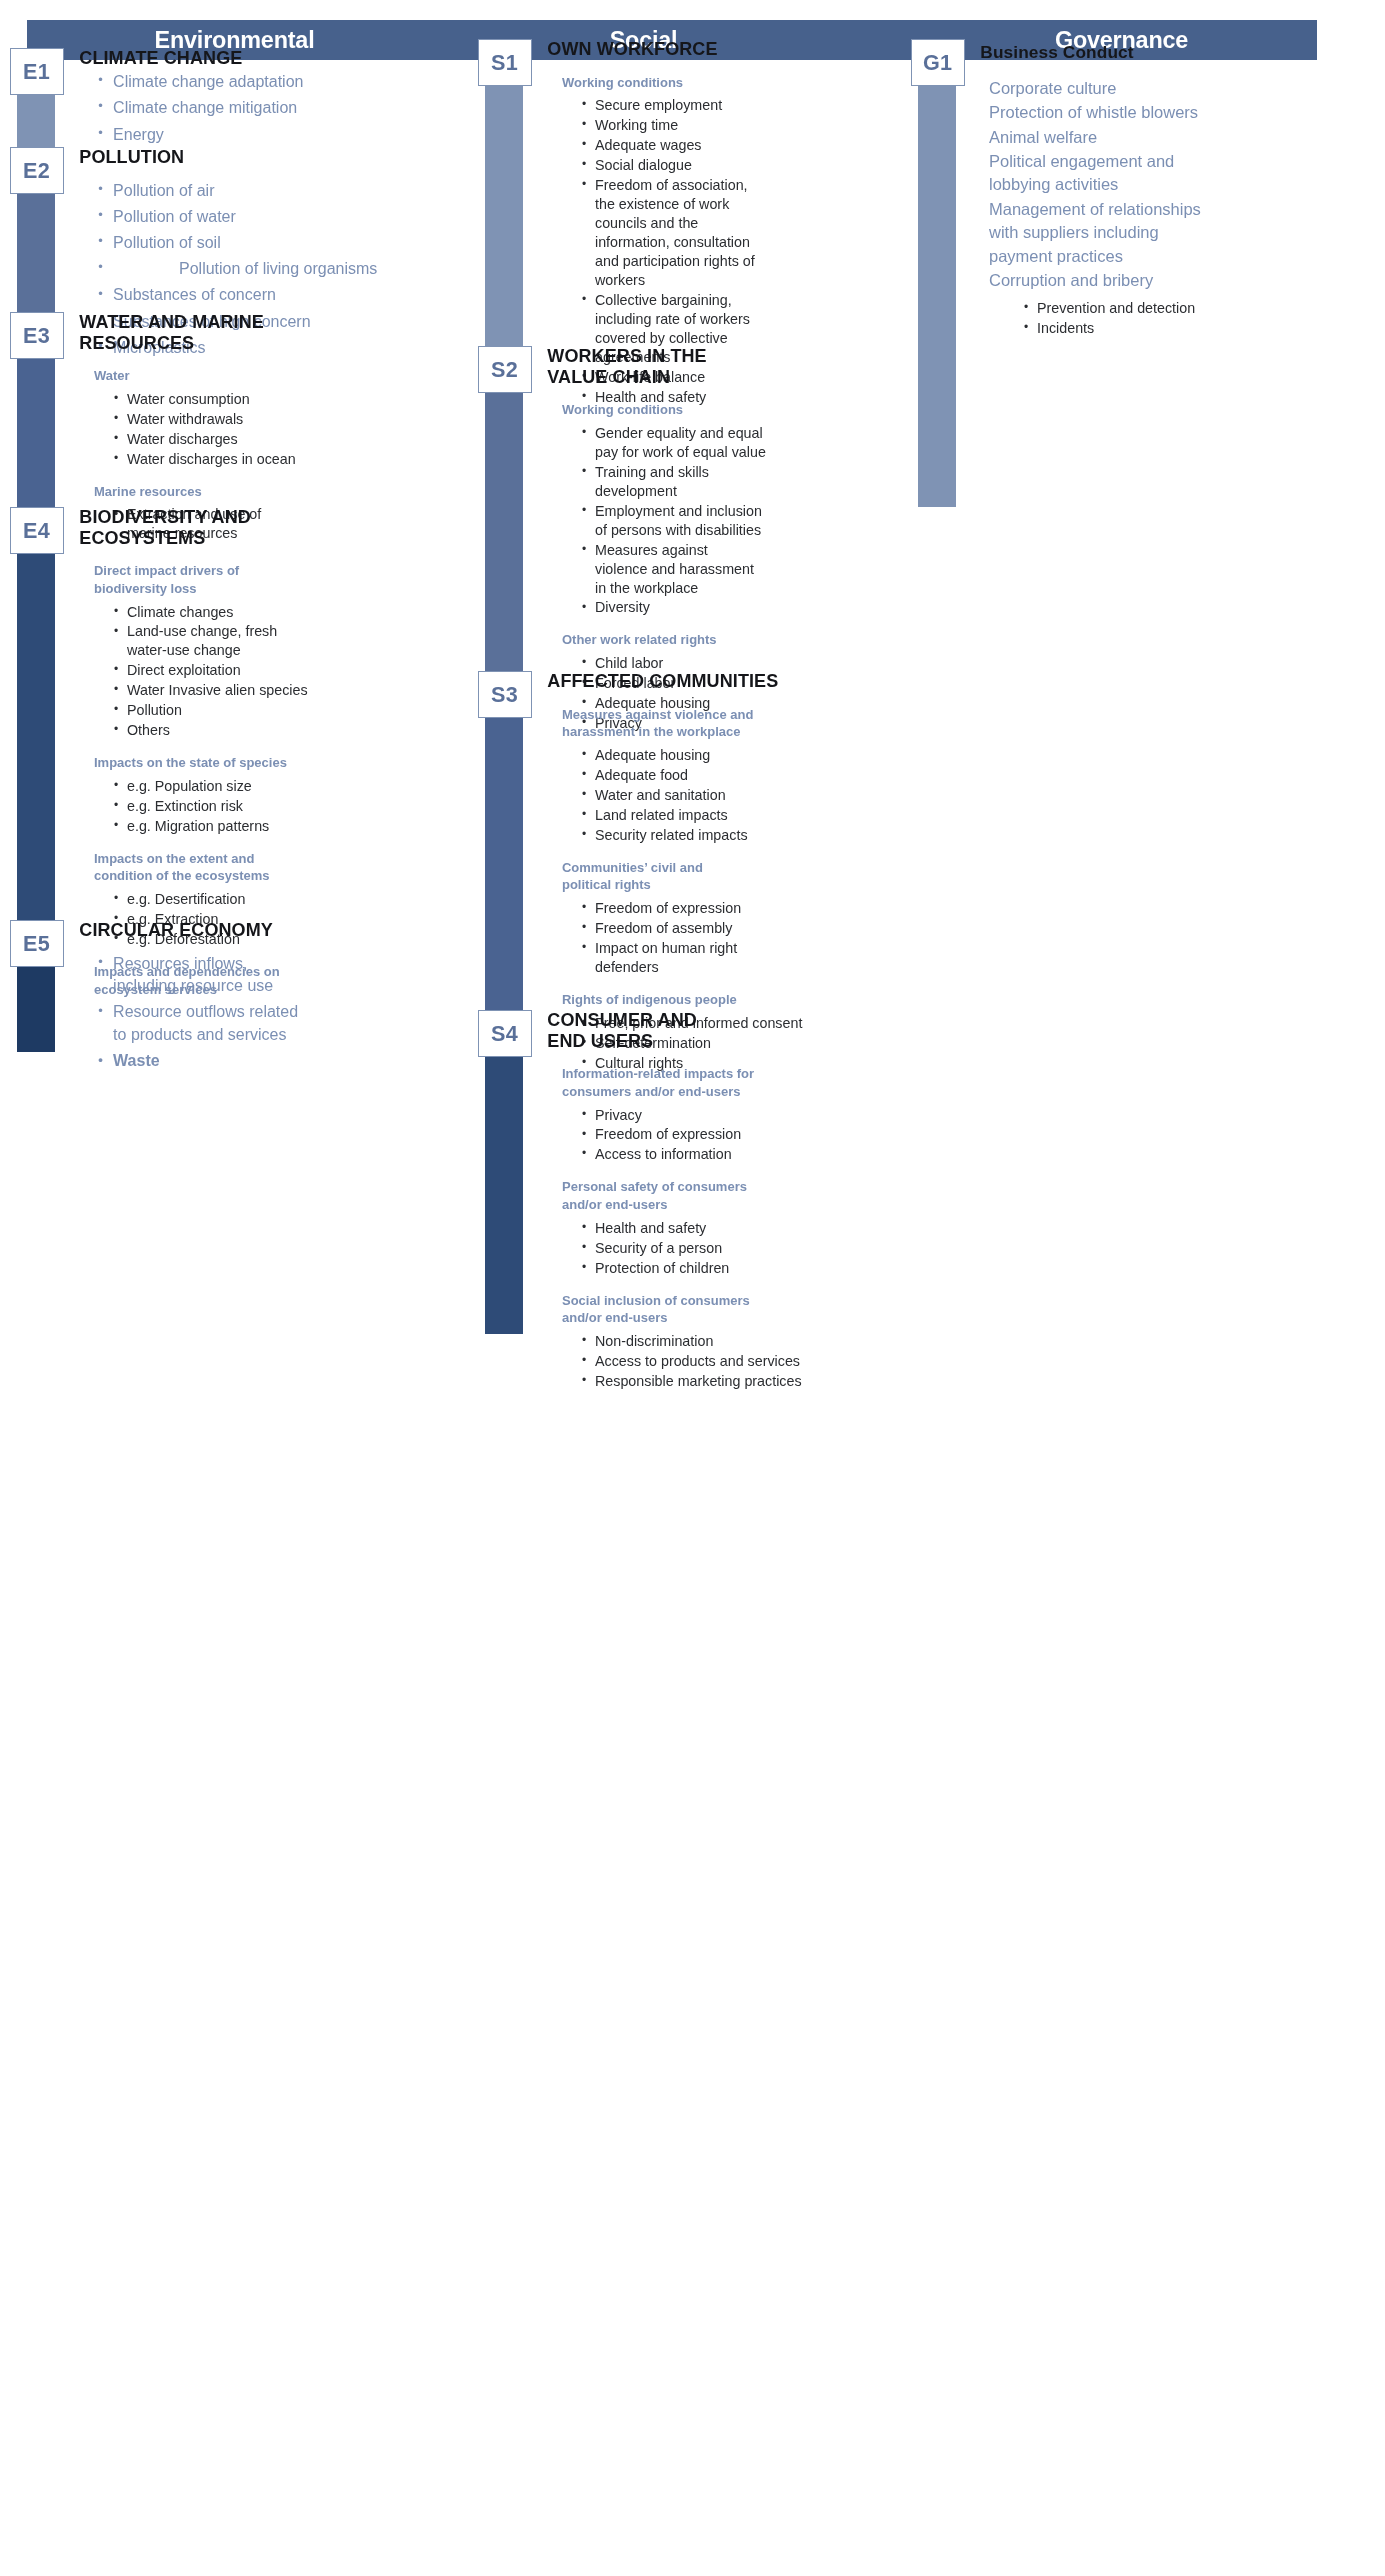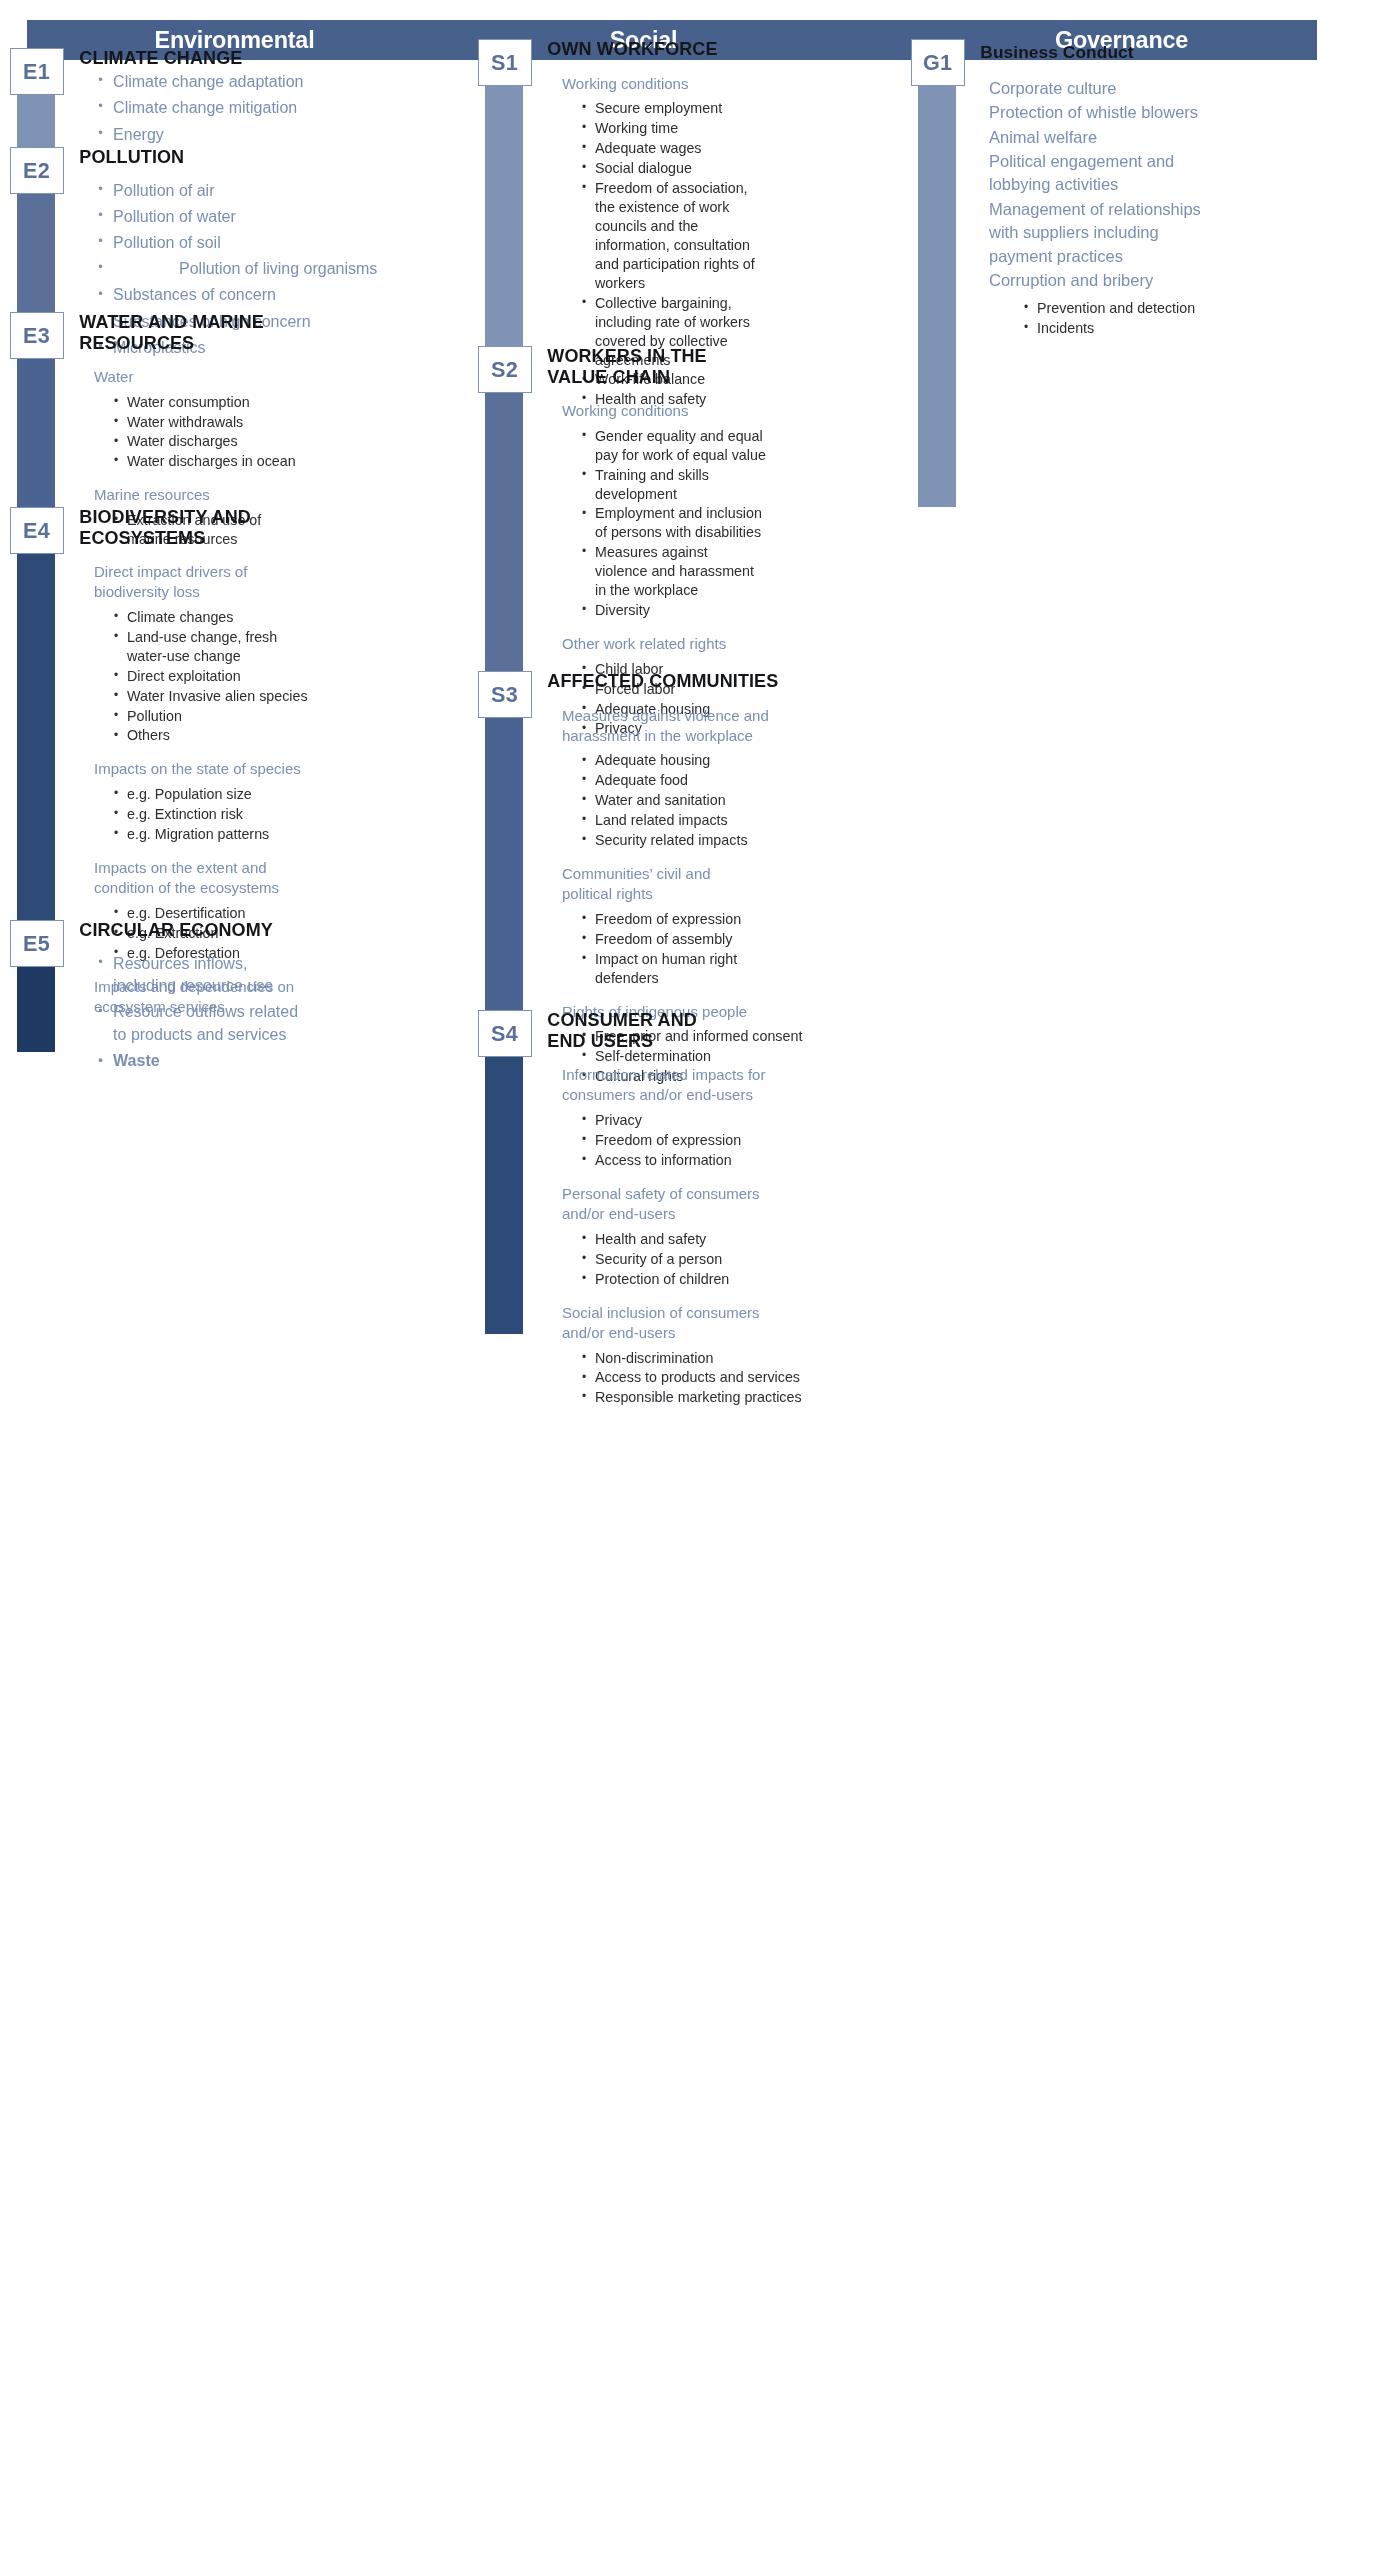--- a/index.html
+++ b/index.html
@@ -65,26 +65,26 @@
   .sec-title {
     font-size: 18px;
     font-weight: 700;
     color: #15161a;
     letter-spacing: 0.1px;
     line-height: 1.14;
     margin-bottom: 2.6px;
     white-space: pre-line;
   }
   .group {
-    font-size: 15px;
+    font-size: 13px;
     color: #7b8fb3;
     line-height: 1.36;
     margin-top: 14px;
     margin-bottom: 3.5px;
-    font-weight: 400;
+    font-weight: 700;
   }
   ul.blist {
     list-style: none;
     margin: 5.2px 0 0 0;
     padding: 0;
   }
   ul.blist > li {
     position: relative;
     padding-left: 14.7px;
     font-size: 14.3px;

